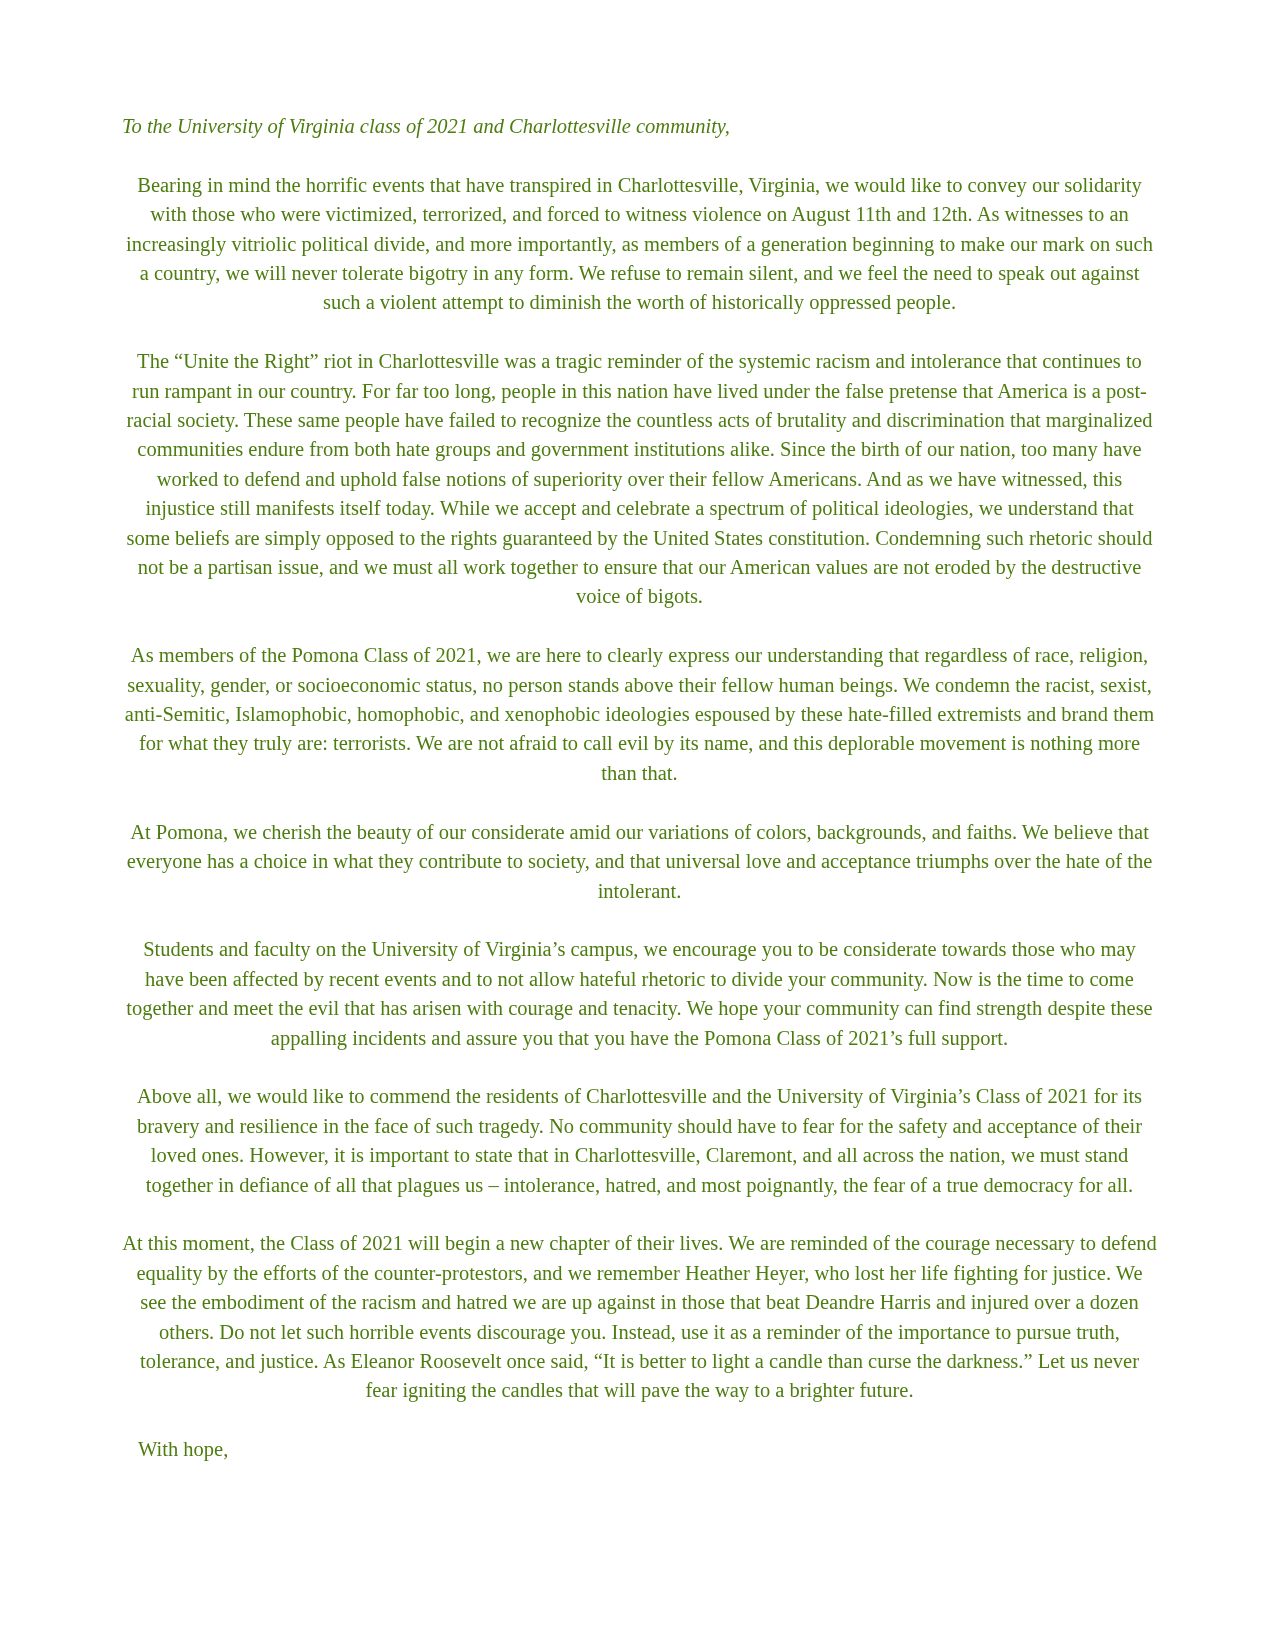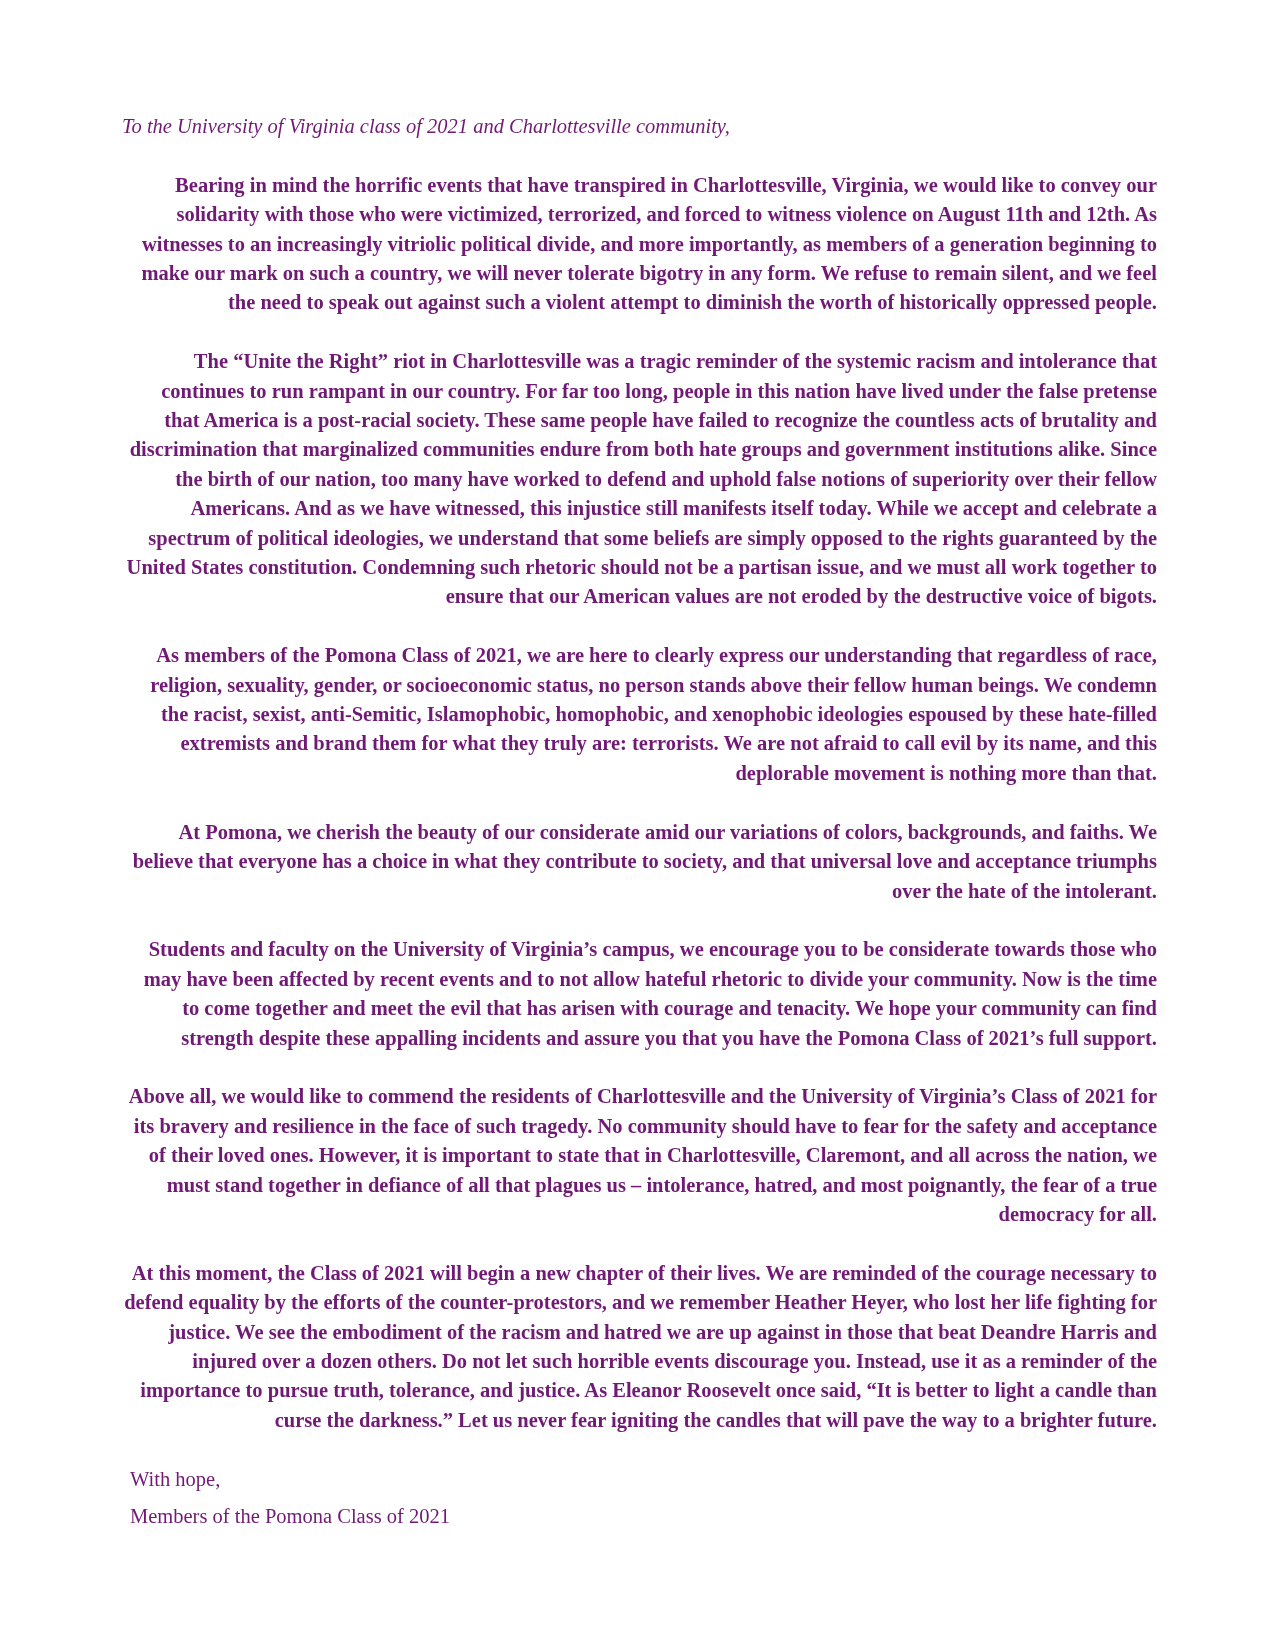--- a/index.html
+++ b/index.html
@@ -11,34 +11,33 @@
     position: relative;
     width: 1275px;
     height: 1650px;
     margin: 0 auto;
     background: #ffffff;
     box-sizing: border-box;
     padding: 112px 118px 17px 122px;
     font-family: "Liberation Serif", "DejaVu Serif", serif;
     font-size: 20.5px;
     line-height: 29.4px;
-    color: #701a75;
+    color: #4d7c0f;
     overflow: hidden;
   }
   .salutation {
     font-style: italic;
     margin: 0 0 29.4px 0;
   }
   .para {
     margin: 0 0 29.4px 0;
-    text-align: right;
-    font-weight: bold;
+    text-align: center;
   }
   .closing-line {
-    margin: 8px;
+    margin: 16px;
   }
 </style>
 </head>
 <body>
 
 <div class="page">
   <p class="salutation">To the University of Virginia class of 2021 and Charlottesville community,</p>
 
   <p class="para">Bearing in mind the horrific events that have transpired in Charlottesville, Virginia, we would like to convey our solidarity with those who were victimized, terrorized, and forced to witness violence on August 11th and 12th. As witnesses to an increasingly vitriolic political divide, and more importantly, as members of a generation beginning to make our mark on such a country, we will never tolerate bigotry in any form. We refuse to remain silent, and we feel the need to speak out against such a violent attempt to diminish the worth of historically oppressed people.</p>
 
@@ -49,14 +48,13 @@
   <p class="para">At Pomona, we cherish the beauty of our considerate amid our variations of colors, backgrounds, and faiths. We believe that everyone has a choice in what they contribute to society, and that universal love and acceptance triumphs over the hate of the intolerant.</p>
 
   <p class="para">Students and faculty on the University of Virginia’s campus, we encourage you to be considerate towards those who may have been affected by recent events and to not allow hateful rhetoric to divide your community. Now is the time to come together and meet the evil that has arisen with courage and tenacity. We hope your community can find strength despite these appalling incidents and assure you that you have the Pomona Class of 2021’s full support.</p>
 
   <p class="para">Above all, we would like to commend the residents of Charlottesville and the University of Virginia’s Class of 2021 for its bravery and resilience in the face of such tragedy. No community should have to fear for the safety and acceptance of their loved ones. However, it is important to state that in Charlottesville, Claremont, and all across the nation, we must stand together in defiance of all that plagues us – intolerance, hatred, and most poignantly, the fear of a true democracy for all.</p>
 
   <p class="para">At this moment, the Class of 2021 will begin a new chapter of their lives. We are reminded of the courage necessary to defend equality by the efforts of the counter-protestors, and we remember Heather Heyer, who lost her life fighting for justice. We see the embodiment of the racism and hatred we are up against in those that beat Deandre Harris and injured over a dozen others. Do not let such horrible events discourage you. Instead, use it as a reminder of the importance to pursue truth, tolerance, and justice. As Eleanor Roosevelt once said, “It is better to light a candle than curse the darkness.” Let us never fear igniting the candles that will pave the way to a brighter future.</p>
 
   <p class="closing-line">With hope,</p>
 
-  <p class="closing-line">Members of the Pomona Class of 2021</p>
 </div>
 
 </body></html>

